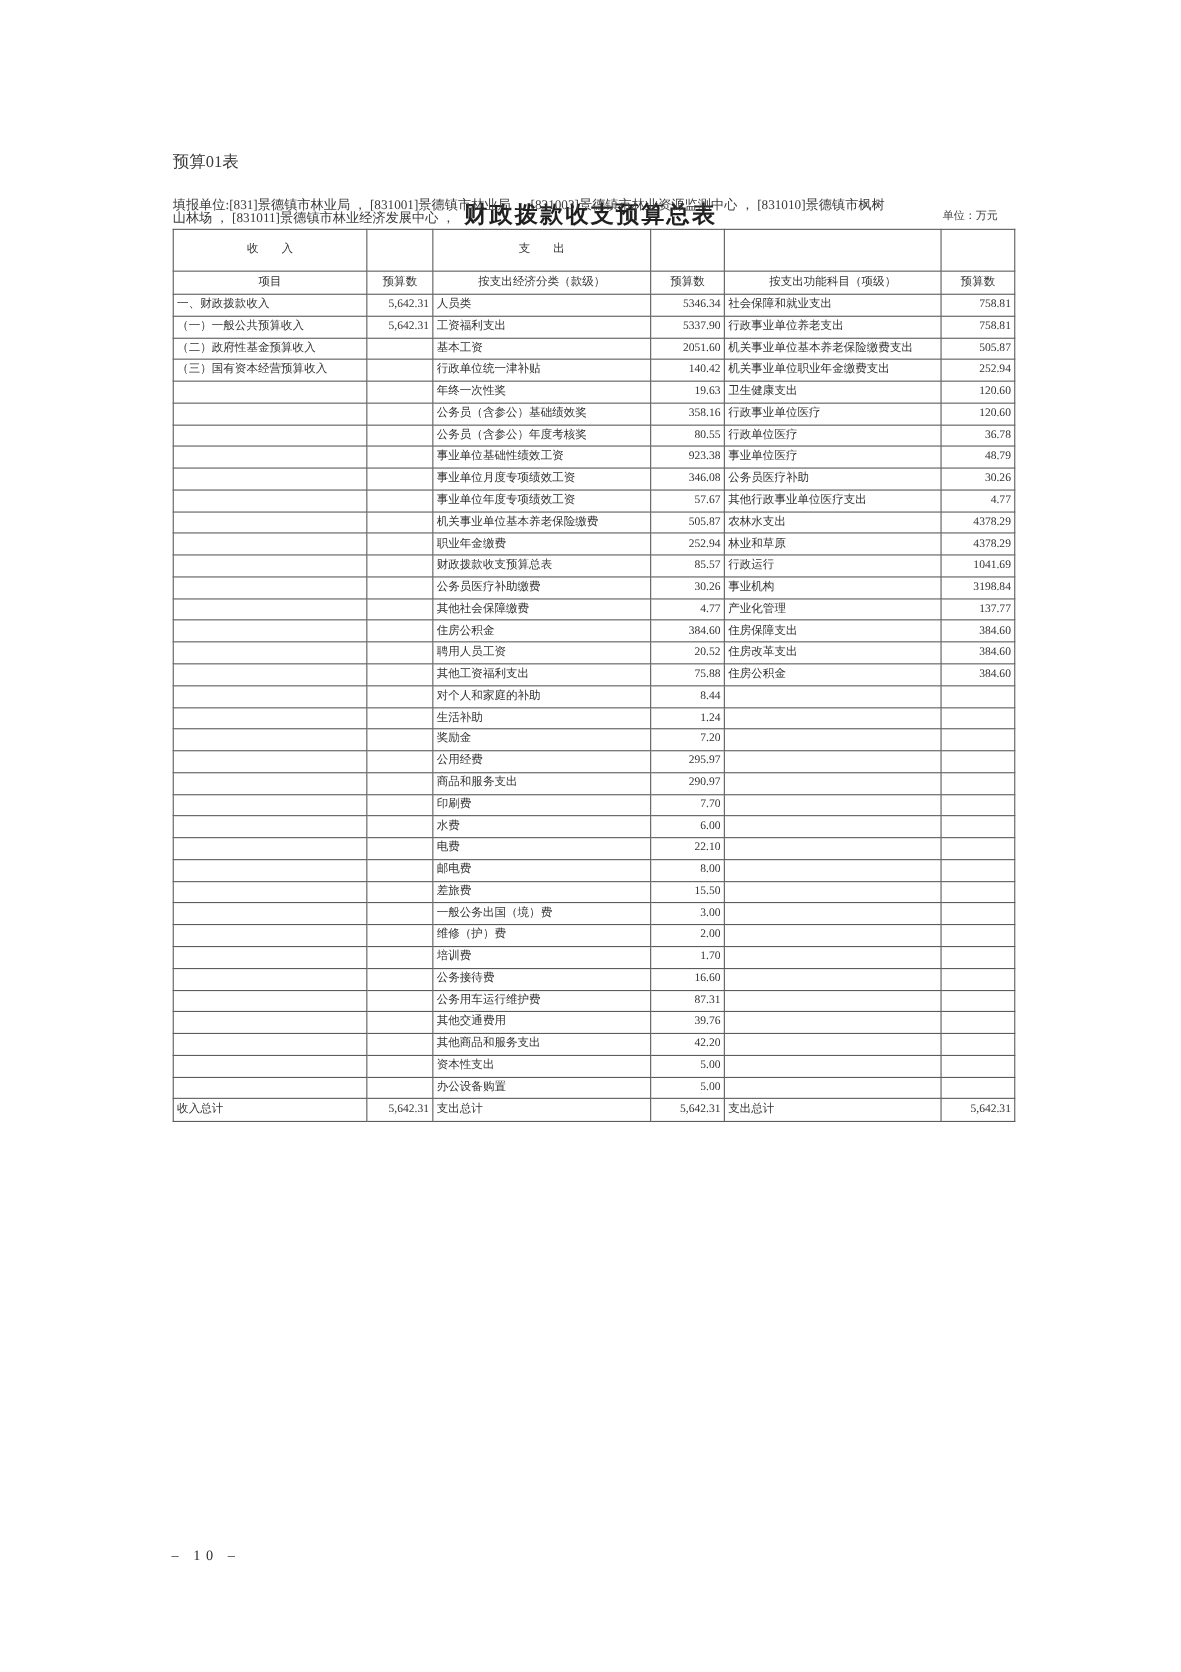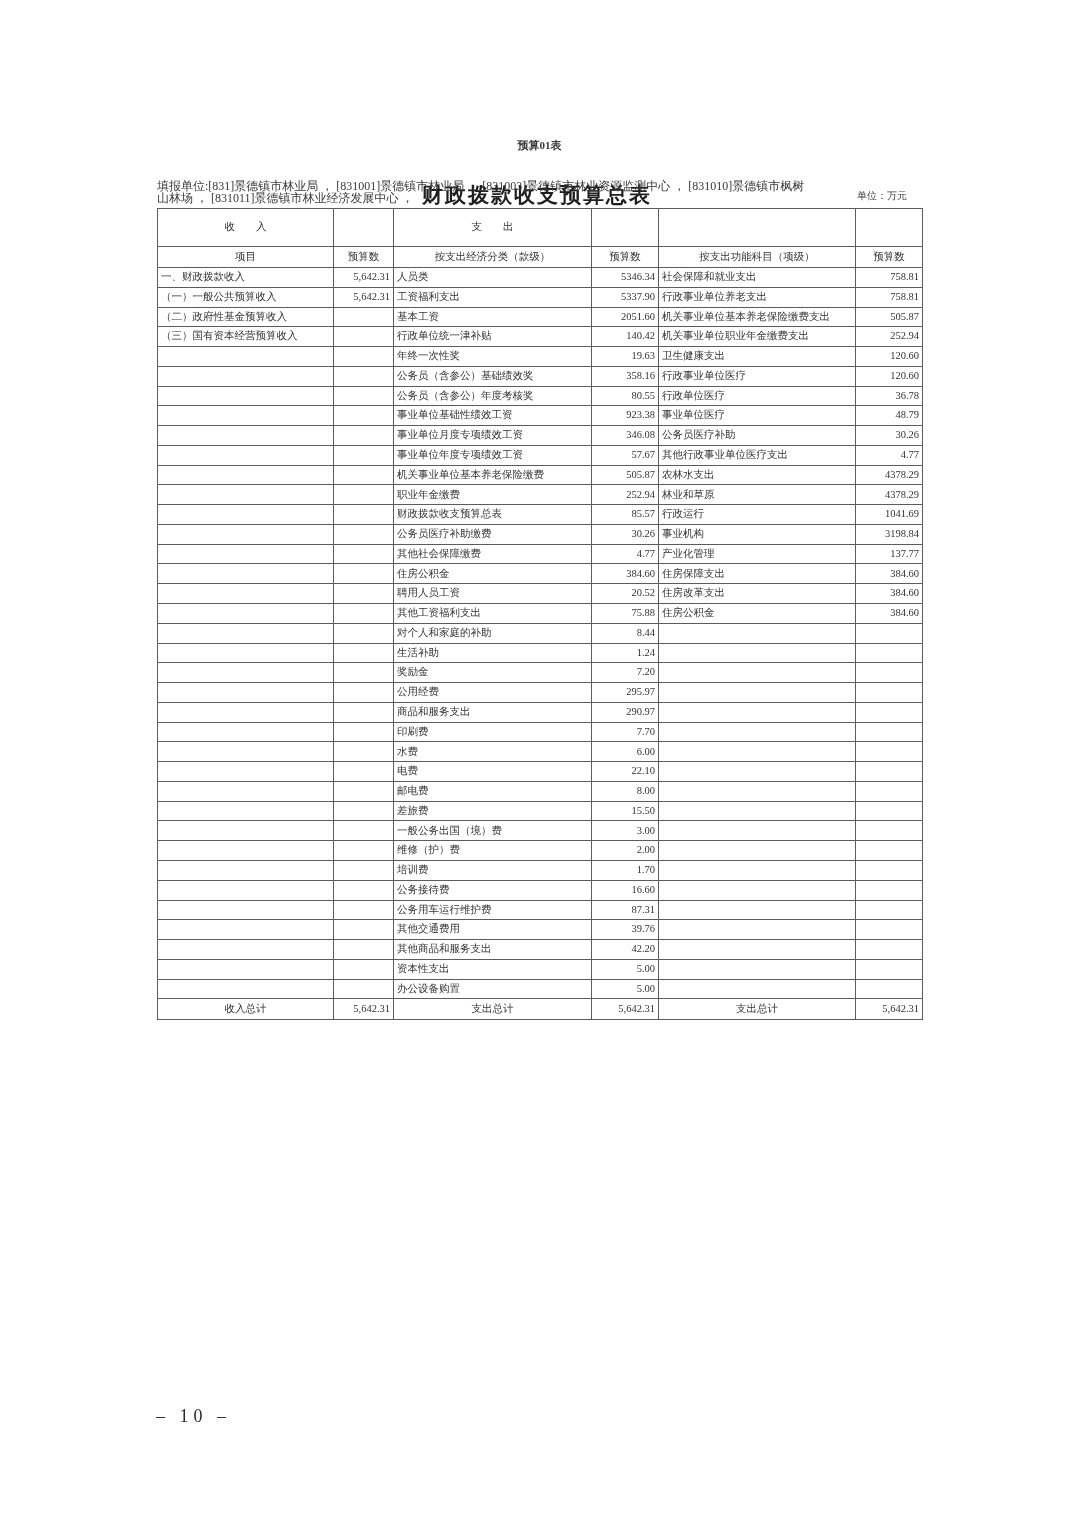--- a/index.html
+++ b/index.html
@@ -1,21 +1,21 @@
 <!DOCTYPE html>
 <html><head>
 <meta charset="utf-8">
 <style>
   html,body{margin:0;padding:0;}
   body{
     width:1074px;height:1520px;position:relative;background:#ffffff;
     font-family:"Liberation Serif","DejaVu Serif",serif;color:#2f2f2f;
   }
   .page{position:absolute;left:0;top:0;width:1074px;height:1520px;background:#fff;overflow:hidden;}
-  .sheet-label{position:absolute;top:138px;left:157px;width:765px;text-align:center;font-size:11px;color:#3a3a3a;font-weight:bold;}
+  .sheet-label{position:absolute;top:138px;left:157px;width:765px;text-align:left;font-size:15px;color:#3a3a3a;}
   .doc-title{
     position:absolute;top:149px;left:0;width:1074px;text-align:center;
     font-size:21px;font-weight:bold;letter-spacing:2px;color:#1f1f1f;
     font-family:"Liberation Sans","DejaVu Sans",sans-serif;
     margin-top:32px;
   }
   .reporting-unit{
     position:absolute;left:157px;top:181px;width:648px;
     font-size:12px;line-height:11.5px;color:#3a3a3a;
   }
@@ -38,24 +38,24 @@
   thead tr.group-row{height:38px;}
   thead tr.head-row{height:21px;}
   thead th{text-align:center;font-size:11px;color:#2d2d2d;}
   tbody tr{height:19.78px;}
   tfoot tr{height:21px;}
   td.lbl{text-align:left;}
   td.val{text-align:right;padding-right:4px;}
   .ind0{padding-left:3px;}
   .ind1{padding-left:16px;}
   .ind2{padding-left:29px;}
-  .total-label{text-align:center;}
+  .total-label{}
   .page-number{
     position:absolute;left:156px;top:1406px;
-    font-size:18px;color:#2a2a2a;letter-spacing:5px;
+    font-size:13px;color:#2a2a2a;letter-spacing:5px;
   }
 </style>
 </head>
 <body>
 
 <div class="page">
 
   <div class="sheet-label">预算01表</div>
 
   <div class="doc-title">财政拨款收支预算总表</div>

